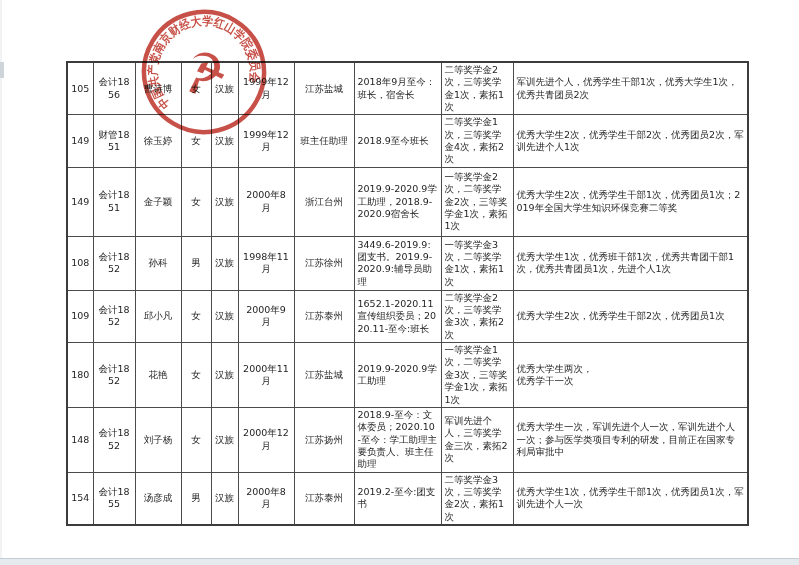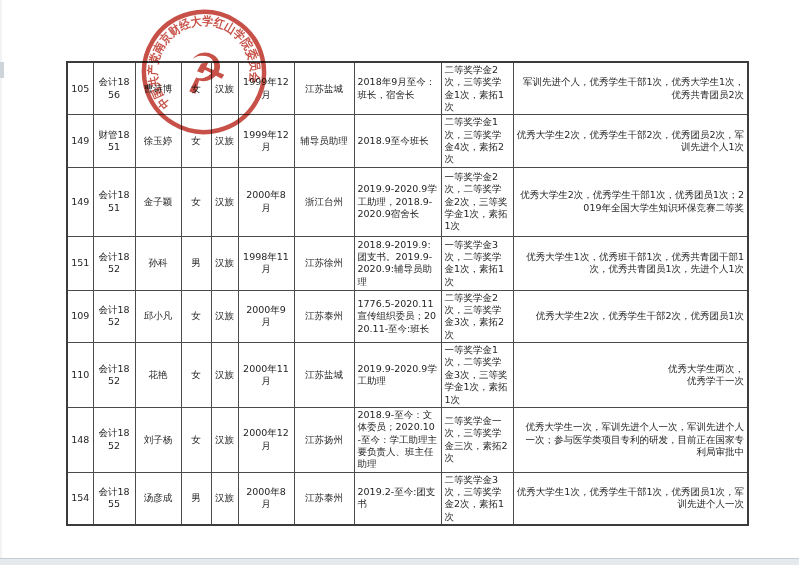--- a/index.html
+++ b/index.html
@@ -15,21 +15,21 @@
     position:absolute;left:66px;top:61px;border-collapse:collapse;table-layout:fixed;
     width:681px;
   }
   table.roster td{
     border:1px solid #4b4b4b;font-size:9.5px;line-height:1.3;padding:1px 3px;
     vertical-align:middle;overflow:hidden;word-break:break-all;
   }
   table.roster{border:2px solid #3c3c3c;}
   td.c-center{text-align:center;}
   td.c-left{text-align:left;}
-  td.c-honors{white-space:pre-line;text-align:right;}
+  td.c-honors{white-space:pre-line;}
   .stamp{
     position:absolute;left:139px;top:7px;width:130px;height:130px;
     mix-blend-mode:multiply;opacity:0.88;transform:rotate(-14deg);
     pointer-events:none;
   }
 </style>
 </head>
 <body>
 
 <div class="page">
@@ -63,84 +63,84 @@
           <td class="c-left">二等奖学金2次，三等奖学金1次，素拓1次</td>
           <td class="c-left c-honors">军训先进个人，优秀学生干部1次，优秀大学生1次，优秀共青团员2次</td>
         </tr>
         <tr style="height: 48px;">
           <td class="c-center">149</td>
           <td class="c-center">财管1851</td>
           <td class="c-center">徐玉婷</td>
           <td class="c-center">女</td>
           <td class="c-center">汉族</td>
           <td class="c-center">1999年12月</td>
-          <td class="c-center">辅导员助理</td>
+          <td class="c-center">班主任助理</td>
           <td class="c-left">2018.9至今班长</td>
           <td class="c-left">二等奖学金1次，三等奖学金4次，素拓2次</td>
           <td class="c-left c-honors">优秀大学生2次，优秀学生干部2次，优秀团员2次，军训先进个人1次</td>
         </tr>
         <tr style="height: 69px;">
           <td class="c-center">149</td>
           <td class="c-center">会计1851</td>
           <td class="c-center">金子颖</td>
           <td class="c-center">女</td>
           <td class="c-center">汉族</td>
           <td class="c-center">2000年8月</td>
           <td class="c-center">浙江台州</td>
           <td class="c-left">2019.9-2020.9学工助理，2018.9-2020.9宿舍长</td>
           <td class="c-left">一等奖学金2次，二等奖学金2次，三等奖学金1次，素拓1次</td>
           <td class="c-left c-honors">优秀大学生2次，优秀学生干部1次，优秀团员1次；2019年全国大学生知识环保竞赛二等奖</td>
         </tr>
         <tr style="height: 54px;">
-          <td class="c-center">151</td>
+          <td class="c-center">108</td>
           <td class="c-center">会计1852</td>
           <td class="c-center">孙科</td>
           <td class="c-center">男</td>
           <td class="c-center">汉族</td>
           <td class="c-center">1998年11月</td>
           <td class="c-center">江苏徐州</td>
-          <td class="c-left">2018.9-2019.9:团支书。2019.9-2020.9:辅导员助理</td>
+          <td class="c-left">3449.6-2019.9:团支书。2019.9-2020.9:辅导员助理</td>
           <td class="c-left">一等奖学金3次，二等奖学金1次，素拓1次</td>
           <td class="c-left c-honors">优秀大学生1次，优秀班干部1次，优秀共青团干部1次，优秀共青团员1次，先进个人1次</td>
         </tr>
         <tr style="height: 48px;">
           <td class="c-center">109</td>
           <td class="c-center">会计1852</td>
           <td class="c-center">邱小凡</td>
           <td class="c-center">女</td>
           <td class="c-center">汉族</td>
           <td class="c-center">2000年9月</td>
           <td class="c-center">江苏泰州</td>
-          <td class="c-left">1776.5-2020.11宣传组织委员；2020.11-至今:班长</td>
+          <td class="c-left">1652.1-2020.11宣传组织委员；2020.11-至今:班长</td>
           <td class="c-left">二等奖学金2次，三等奖学金3次，素拓2次</td>
           <td class="c-left c-honors">优秀大学生2次，优秀学生干部2次，优秀团员1次</td>
         </tr>
         <tr style="height: 55px;">
-          <td class="c-center">110</td>
+          <td class="c-center">180</td>
           <td class="c-center">会计1852</td>
           <td class="c-center">花艳</td>
           <td class="c-center">女</td>
           <td class="c-center">汉族</td>
           <td class="c-center">2000年11月</td>
           <td class="c-center">江苏盐城</td>
           <td class="c-left">2019.9-2020.9学工助理</td>
           <td class="c-left">一等奖学金1次，二等奖学金3次，三等奖学金1次，素拓1次</td>
           <td class="c-left c-honors">优秀大学生两次，
 优秀学干一次</td>
         </tr>
         <tr style="height: 63px;">
           <td class="c-center">148</td>
           <td class="c-center">会计1852</td>
           <td class="c-center">刘子杨</td>
           <td class="c-center">女</td>
           <td class="c-center">汉族</td>
           <td class="c-center">2000年12月</td>
           <td class="c-center">江苏扬州</td>
           <td class="c-left">2018.9-至今：文体委员；2020.10-至今：学工助理主要负责人、班主任助理</td>
-          <td class="c-left">二等奖学金一次，三等奖学金三次，素拓2次</td>
+          <td class="c-left">军训先进个人，三等奖学金三次，素拓2次</td>
           <td class="c-left c-honors">优秀大学生一次，军训先进个人一次，军训先进个人一次；参与医学类项目专利的研发，目前正在国家专利局审批中</td>
         </tr>
         <tr style="height: 48px;">
           <td class="c-center">154</td>
           <td class="c-center">会计1855</td>
           <td class="c-center">汤彦成</td>
           <td class="c-center">男</td>
           <td class="c-center">汉族</td>
           <td class="c-center">2000年8月</td>
           <td class="c-center">江苏泰州</td>

